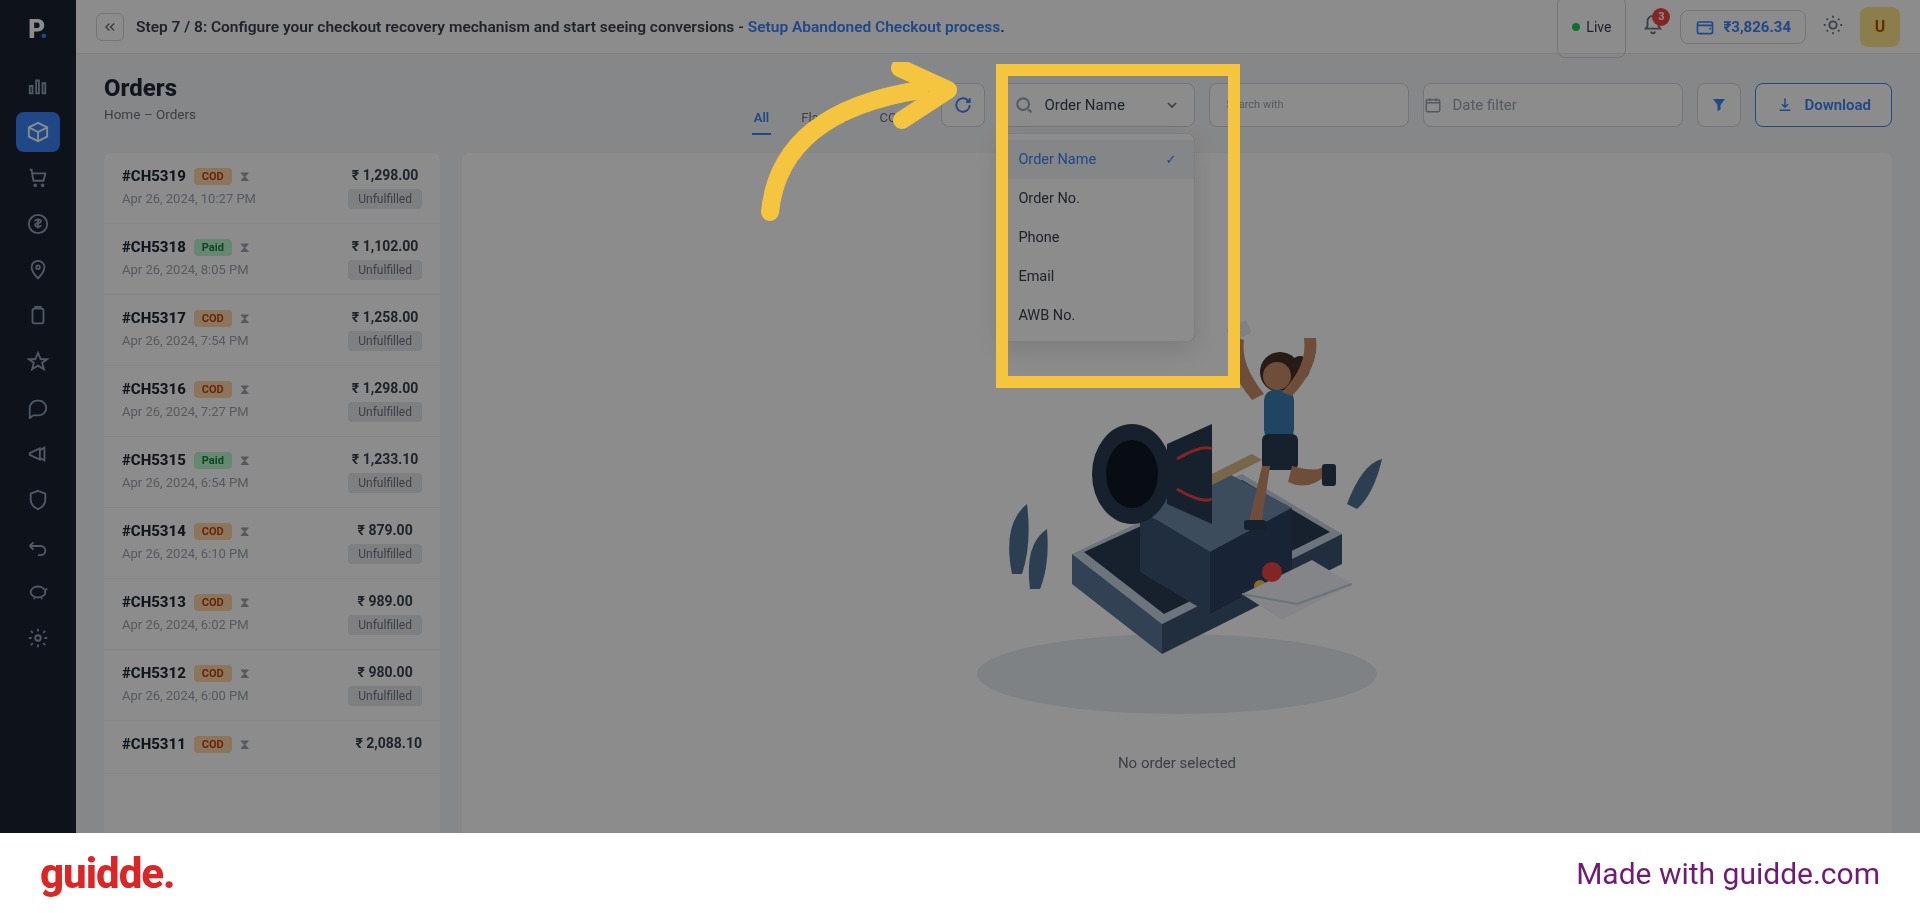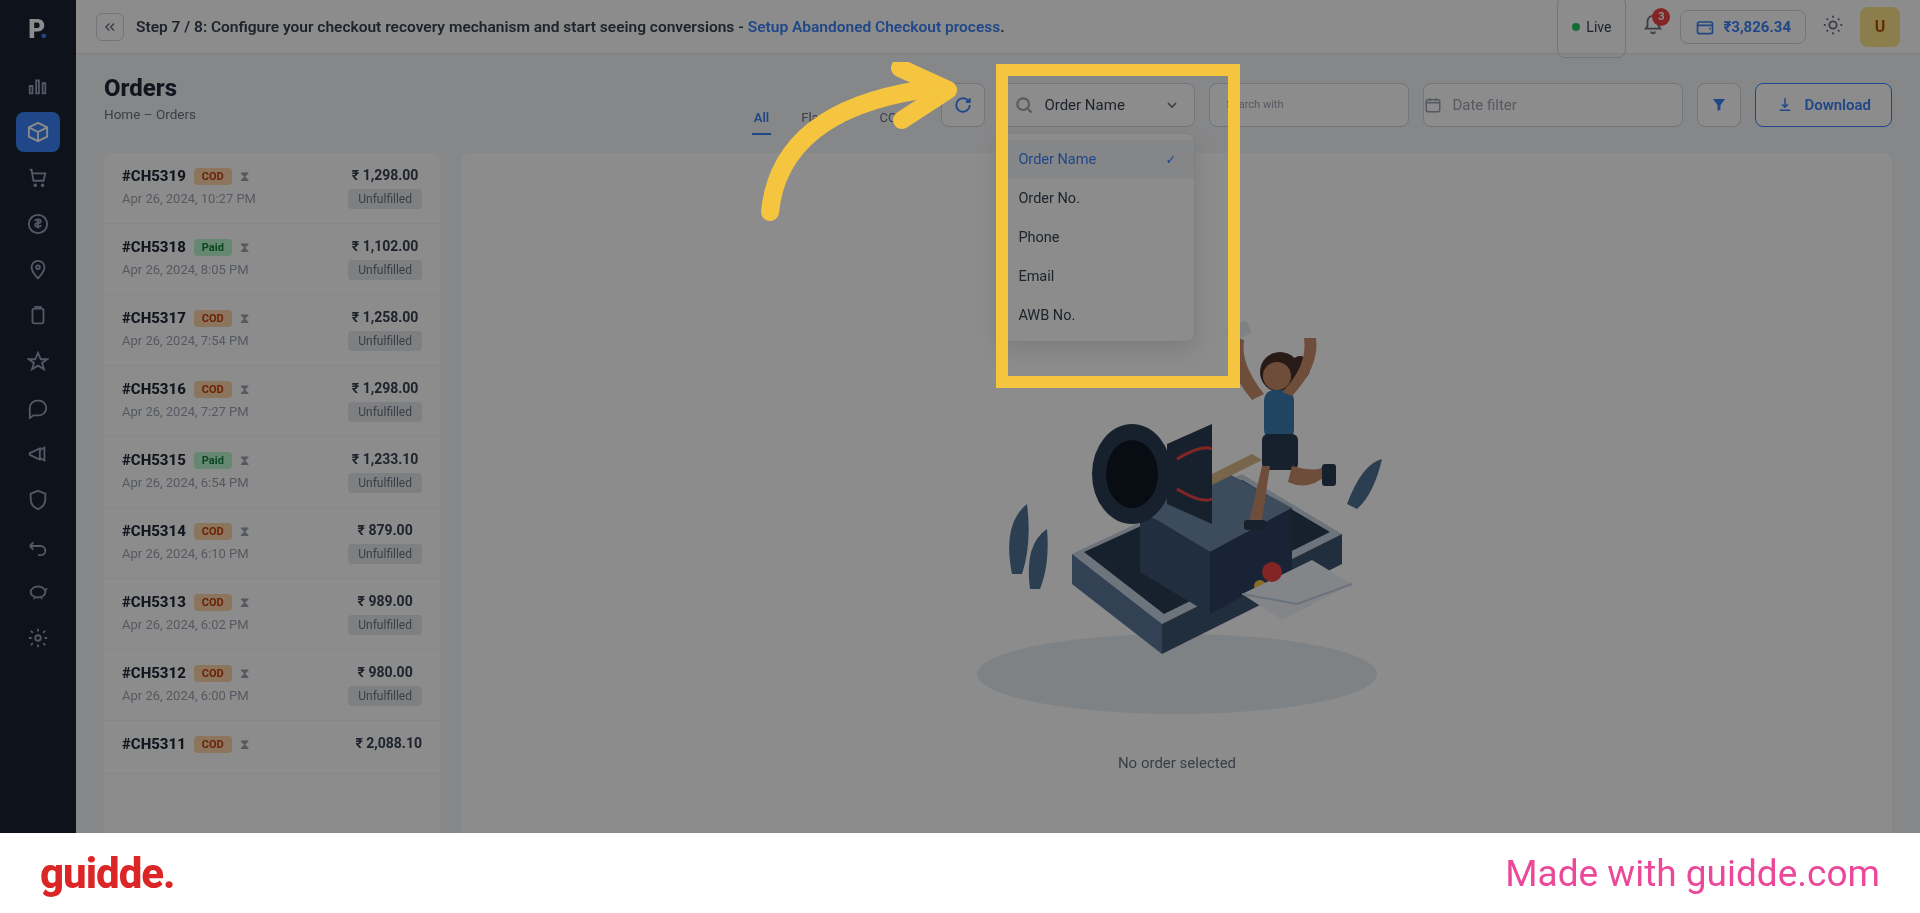--- a/index.html
+++ b/index.html
@@ -78,21 +78,21 @@
   
   .detail-panel { flex:1; background:#fff; border-radius:8px; display:flex; flex-direction:column; align-items:center; justify-content:center; gap:20px; }
   .empty-ill { width:450px; height:440px; position:relative; }
   .no-order-text { font-size:15px; color:#6b7280; }
   
   .highlight-box { position:absolute; border:12px solid #f6c540; z-index:510; pointer-events:none; }
   .arrow { position:absolute; z-index:510; pointer-events:none; }
   
   .footer { position:absolute; left:0; right:0; bottom:0; height:80px; background:#fff; display:flex; align-items:center; padding:0 40px; justify-content:space-between; z-index:900; }
   .guidde-logo { font-size:42px; font-weight:800; color:#dc2626; letter-spacing:-1px; }
-  .guidde-tag { font-size:37px; color:#ec4899; }
+  .guidde-tag { font-size:30px; color:#701a75; }
 </style>
 </head>
 <body>
 
 <div class="app">
   <div class="sidebar">
     <div class="sidebar-logo"><span>P</span><span class="dot">.</span></div>
     <div class="sidebar-item">
         <svg viewBox="0 0 24 24" fill="none" stroke="currentColor" stroke-width="2">
           <path d="M3 12h3v8H3zM10 6h3v14h-3zM17 9h3v11h-3z"></path>

